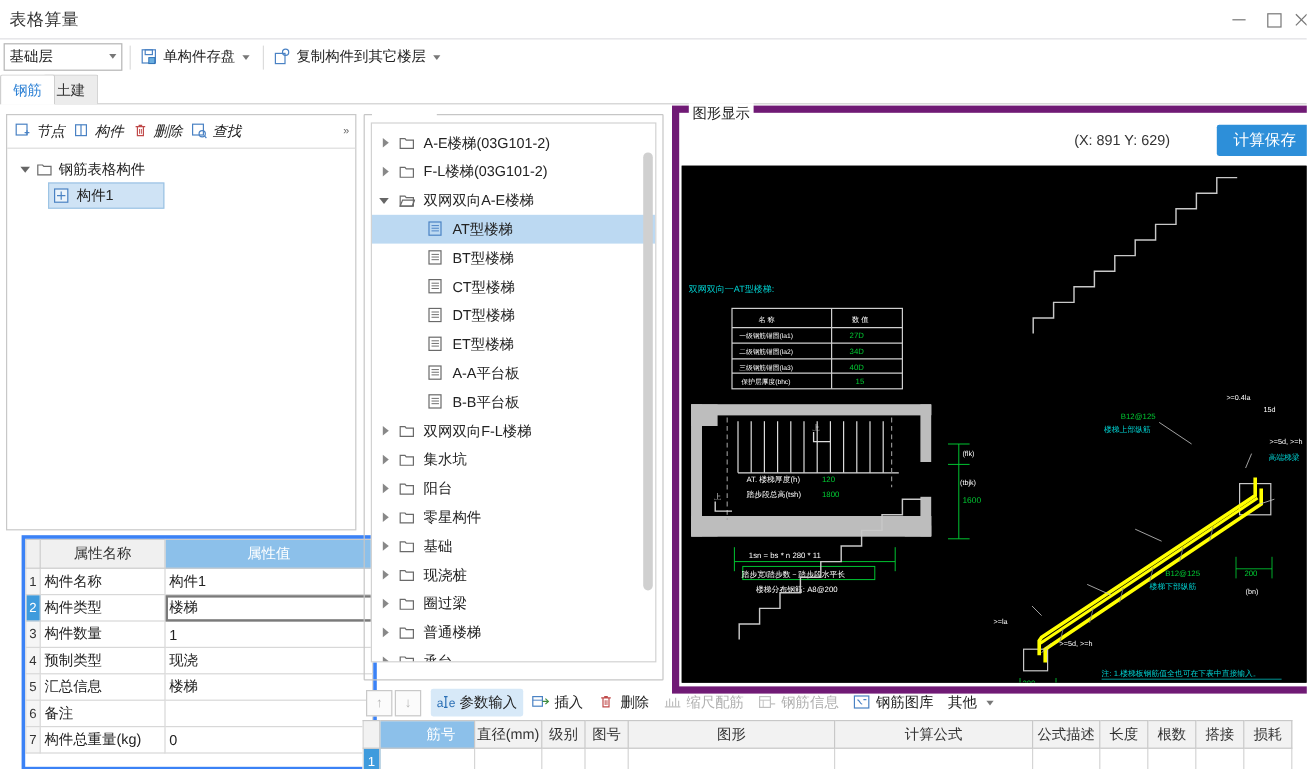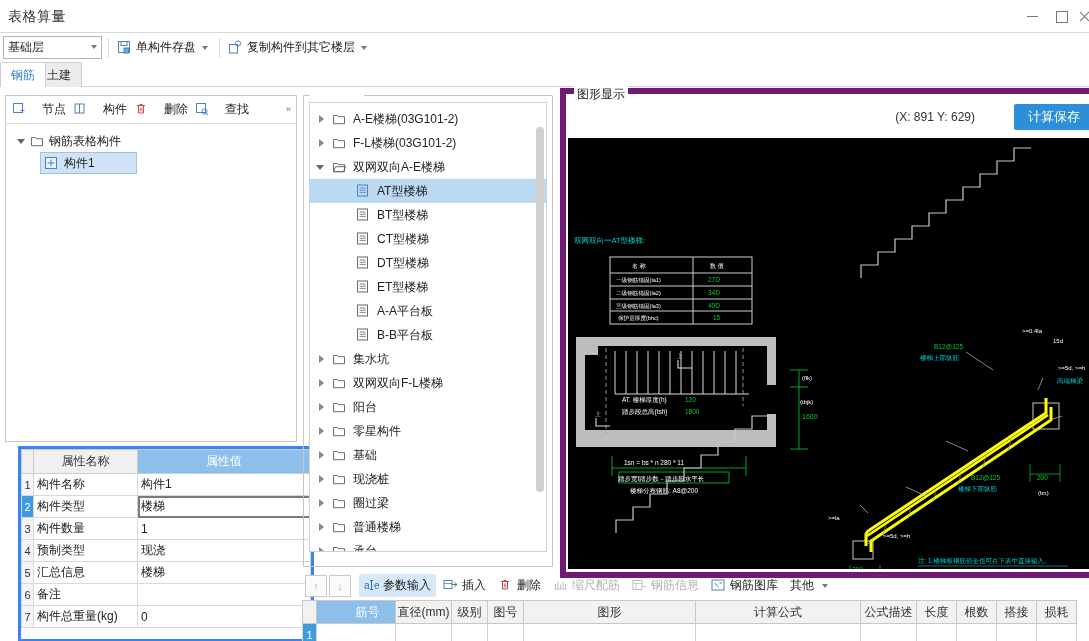--- a/index.html
+++ b/index.html
@@ -40,21 +40,21 @@
   .tabs{position:absolute;left:0;top:62px;width:1089px;height:25px;}
   .tabs .underline{position:absolute;left:0;top:24px;width:1089px;height:1px;background:#cfcfcf;}
   .tab{position:absolute;top:0;height:24px;line-height:24px;padding:0 10px;font-size:12px;
        border:1px solid #cfcfcf;border-bottom:none;border-radius:2px 2px 0 0;background:#ececec;color:#333;}
   .tab.active{background:#fff;color:#2a7fd4;border-color:#cfcfcf;z-index:3;}
   .tab.active:after{content:"";position:absolute;left:0;bottom:-1px;width:100%;height:1px;background:#fff;}
 
   
   .leftpanel{position:absolute;left:5px;top:95px;width:290px;height:345px;background:#fff;border:1px solid #c8c8c8;}
   .ltoolbar{height:27px;border-bottom:1px solid #dcdcdc;display:flex;align-items:center;padding:0 4px;gap:3px;position:relative;}
-  .ltoolbar .tbtn2{display:flex;align-items:center;gap:15px;font-size:12px;color:#222;padding:0 2px;height:22px;}
+  .ltoolbar .tbtn2{display:flex;align-items:center;gap:3px;font-size:12px;color:#222;padding:0 2px;height:22px;font-style:italic;}
   .ovf{position:absolute;right:6px;top:8px;font-size:9px;color:#666;letter-spacing:-1px;}
   .tree{padding:6px 0 0 0;font-size:12px;}
   .tnode{display:flex;align-items:center;height:22px;padding-left:10px;gap:4px;}
   .tnode .arrow{width:10px;height:10px;position:relative;flex:0 0 10px;}
   .tnode .arrow.down:after{content:"";position:absolute;left:1px;top:3px;border-left:4px solid transparent;border-right:4px solid transparent;border-top:5px solid #666;}
   .tchild{display:flex;align-items:center;height:22px;margin-left:34px;gap:5px;width:92px;padding-left:3px;}
   .tchild.sel{background:#cfe3f5;border:1px solid #9dc4e4;height:20px;}
 
   
   .propgrid{position:absolute;left:18px;top:446px;width:290px;height:190px;border:3px solid #3b82f6;background:#fff;overflow:hidden;}
@@ -358,28 +358,28 @@
                 <path d="M3.6 4h6.2M3.6 6.2h6.2M3.6 8.4h6.2" stroke="#6a6a6a" stroke-width=".8"></path>
               </svg></span>
           <span>B-B平台板</span>
         </div>
 
         <div class="mrow">
           <span class="arrow right"></span>
           <span class="ico"><svg width="14" height="14" viewBox="0 0 14 14">
                 <path d="M1.5 3.5h4l1 1.2h6v7h-11z" fill="none" stroke="#6a6a6a" stroke-width="1"></path>
               </svg></span>
+          <span>双网双向F-L楼梯</span>
+        </div>
+        <div class="mrow">
+          <span class="arrow right"></span>
+          <span class="ico"><svg width="14" height="14" viewBox="0 0 14 14">
+                <path d="M1.5 3.5h4l1 1.2h6v7h-11z" fill="none" stroke="#6a6a6a" stroke-width="1"></path>
+              </svg></span>
           <span>集水坑</span>
-        </div>
-        <div class="mrow">
-          <span class="arrow right"></span>
-          <span class="ico"><svg width="14" height="14" viewBox="0 0 14 14">
-                <path d="M1.5 3.5h4l1 1.2h6v7h-11z" fill="none" stroke="#6a6a6a" stroke-width="1"></path>
-              </svg></span>
-          <span>双网双向F-L楼梯</span>
         </div>
         <div class="mrow">
           <span class="arrow right"></span>
           <span class="ico"><svg width="14" height="14" viewBox="0 0 14 14">
                 <path d="M1.5 3.5h4l1 1.2h6v7h-11z" fill="none" stroke="#6a6a6a" stroke-width="1"></path>
               </svg></span>
           <span>阳台</span>
         </div>
         <div class="mrow">
           <span class="arrow right"></span>

